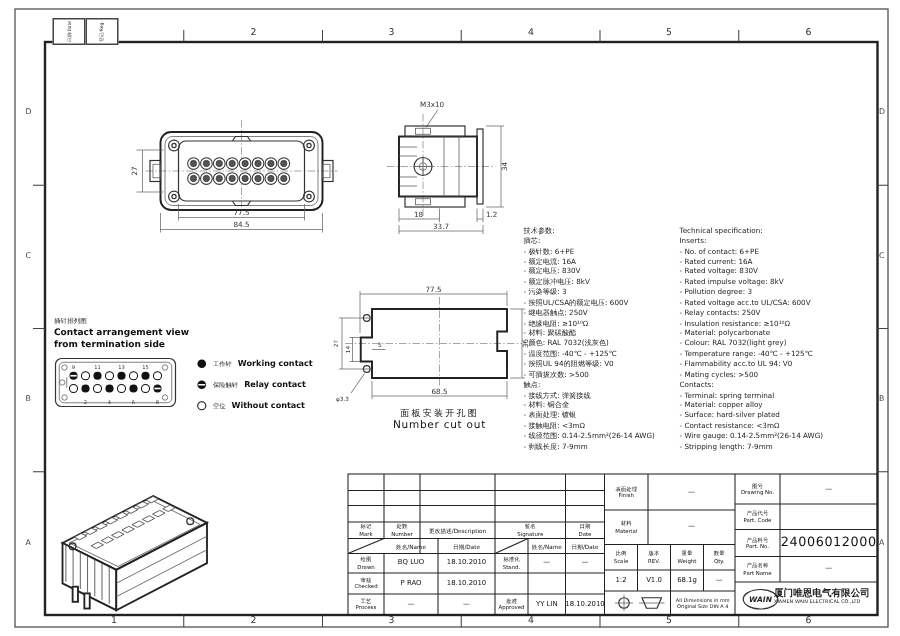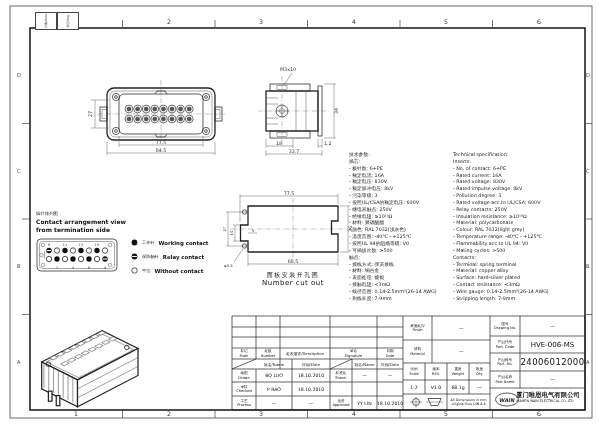--- a/index.html
+++ b/index.html
@@ -614,23 +614,20 @@
     <span class="l1">图号</span>
     <span class="l2">Drawing No.</span>
   </div>
   <div class="cell" style="left:520px;top:316px;width:65px;height:20px;">
       <span class="val">—</span>
     </div>
   <div class="cell" style="left:490px;top:336px;width:30px;height:17px;">
     <span class="l1">产品代号</span>
     <span class="l2">Part. Code</span>
   </div>
-  <div class="cell" style="left:520px;top:336px;width:65px;height:17px;">
-      <span class="val-md">HVE-006-MS</span>
-    </div>
   <div class="cell" style="left:490px;top:353px;width:30px;height:18px;">
     <span class="l1">产品料号</span>
     <span class="l2">Part. No.</span>
   </div>
   <div class="cell" style="left:520px;top:353px;width:65px;height:18px;">
       <span class="val-lg">1240060120001</span>
     </div>
   <div class="cell" style="left:490px;top:371px;width:30px;height:17px;">
     <span class="l1">产品名称</span>
     <span class="l2">Part Name</span>

